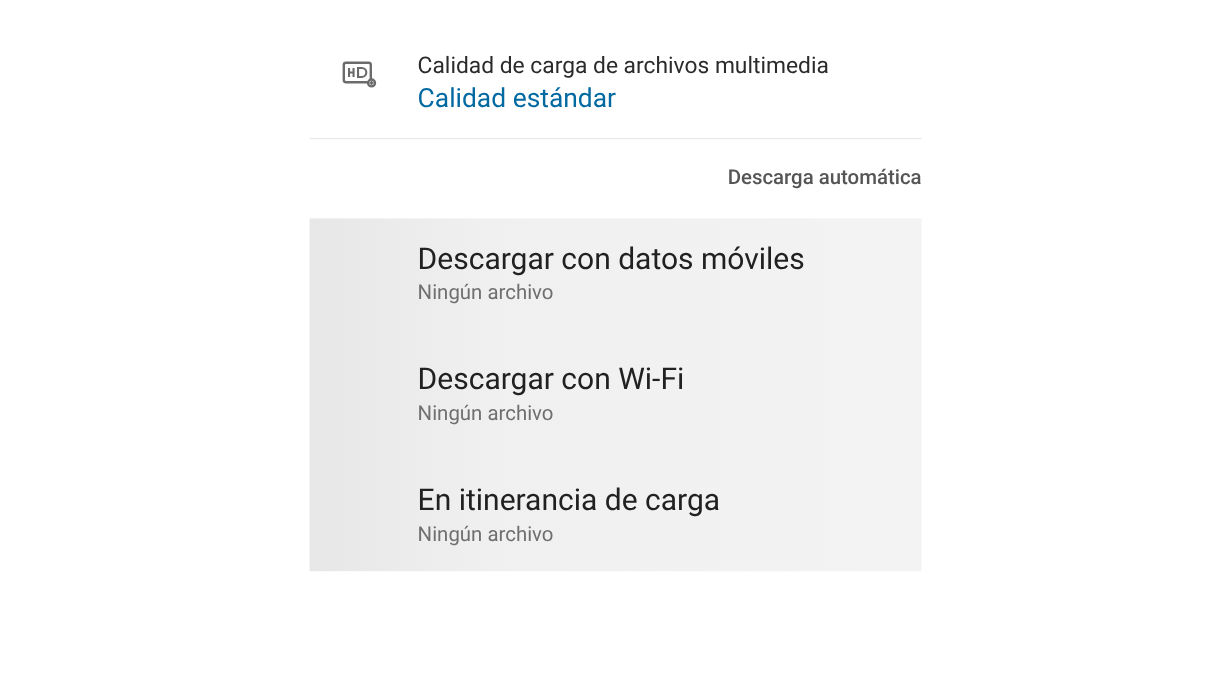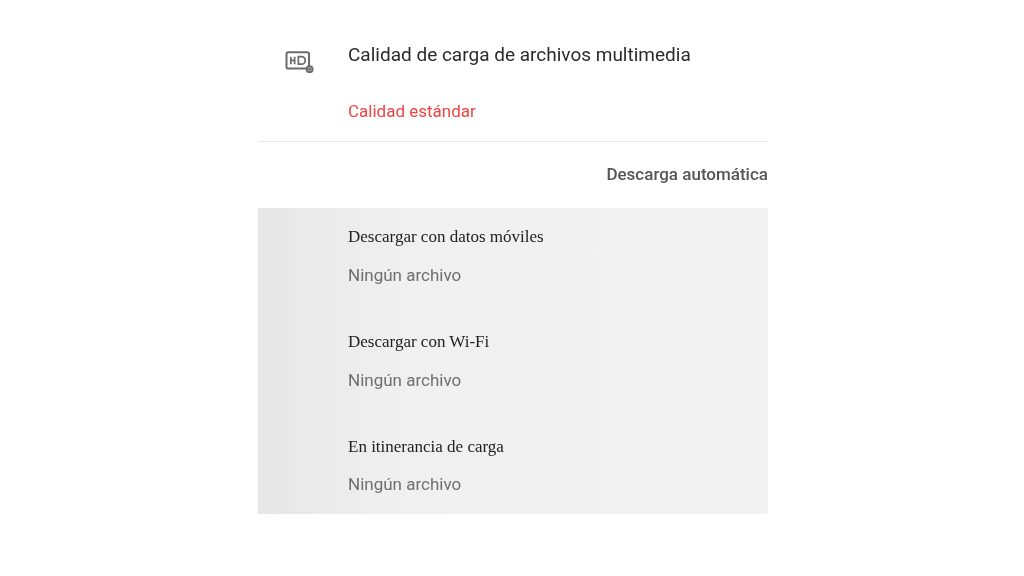--- a/index.html
+++ b/index.html
@@ -28,31 +28,30 @@
     .setting-row .icon {
       width: 30px;
       height: 30px;
       margin-right: 34px;
       margin-top: 4px;
       flex-shrink: 0;
     }
     .setting-row .text-col {
       display: flex;
       flex-direction: column;
-      gap: 31px;
     }
     .setting-title {
       font-size: 19px;
       color: #2b2b2b;
       font-weight: 400;
       line-height: 1.35;
     }
     .setting-sub {
-      font-size: 17px;
-      color: #ef4444;
+      font-size: 22px;
+      color: #0369a1;
       margin-top: 2px;
     }
     .section-header {
       padding: 22px 0 4px 26px;
       text-align: right;
     }
     .section-title {
       font-size: 17px;
       color: #555555;
       font-weight: 500;
@@ -65,28 +64,27 @@
     }
     .highlight-block {
       background: linear-gradient(to right, #e7e7e7 0%, #f0f0f0 30%, #f3f3f3 100%);
       margin-top: 20px;
       padding-bottom: 14px;
     }
     .hl-item {
       padding: 18px 0 6px 90px;
     }
     .hl-item .setting-title {
-      font-size: 17px;
+      font-size: 25px;
       color: #212121;
-      font-family: Liberation Serif, serif;
     }
     .hl-item .setting-sub {
       font-size: 17px;
       color: #6f6f6f;
-      margin-top: 16px;
+      margin-top: 1px;
     }
     .hl-item + .hl-item {
       margin-top: 22px;
     }
   </style>
 </head>
 <body>
 
 <div class="container">
 

